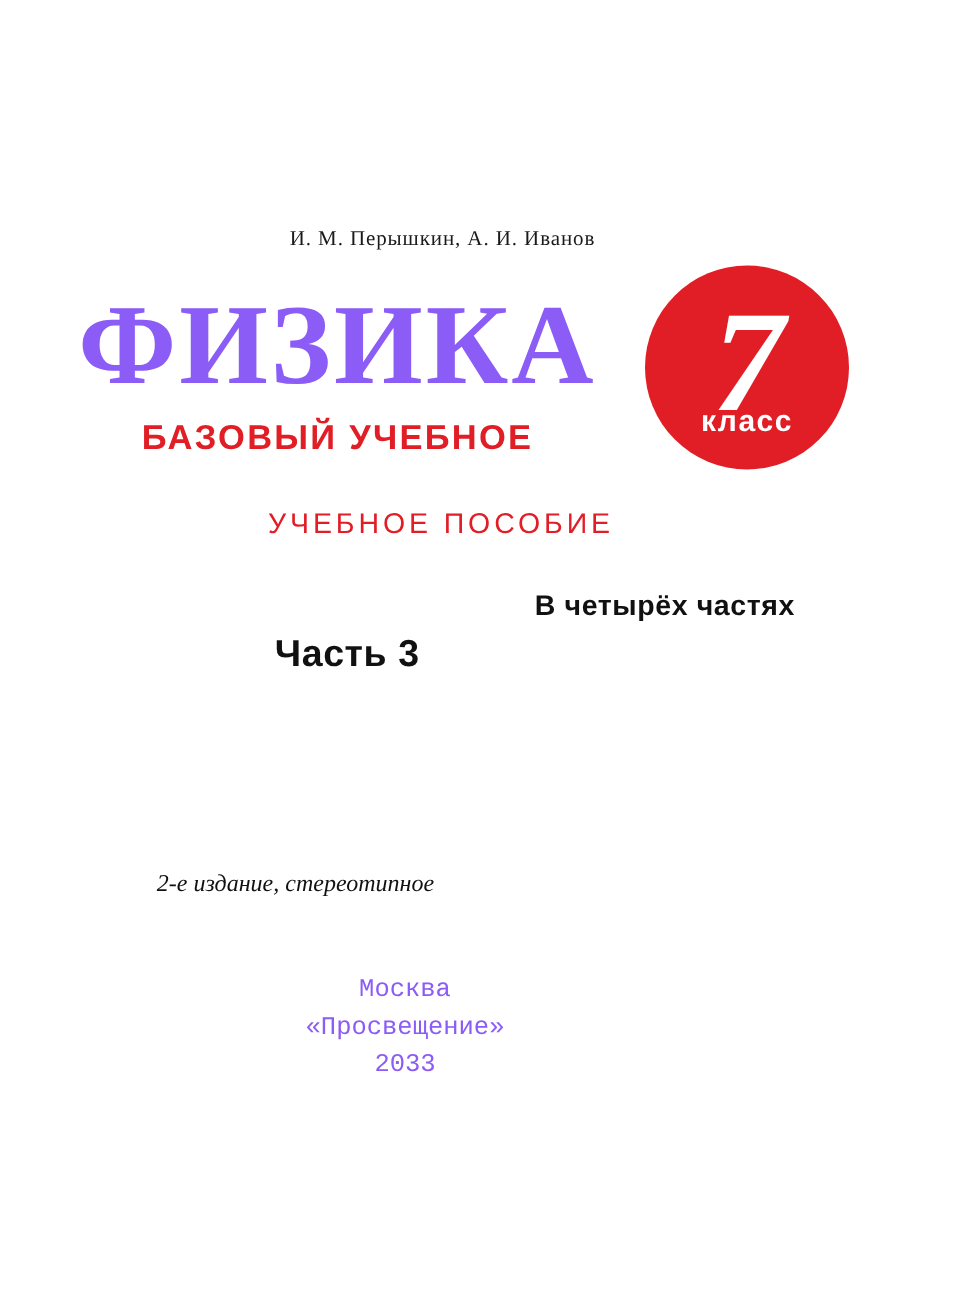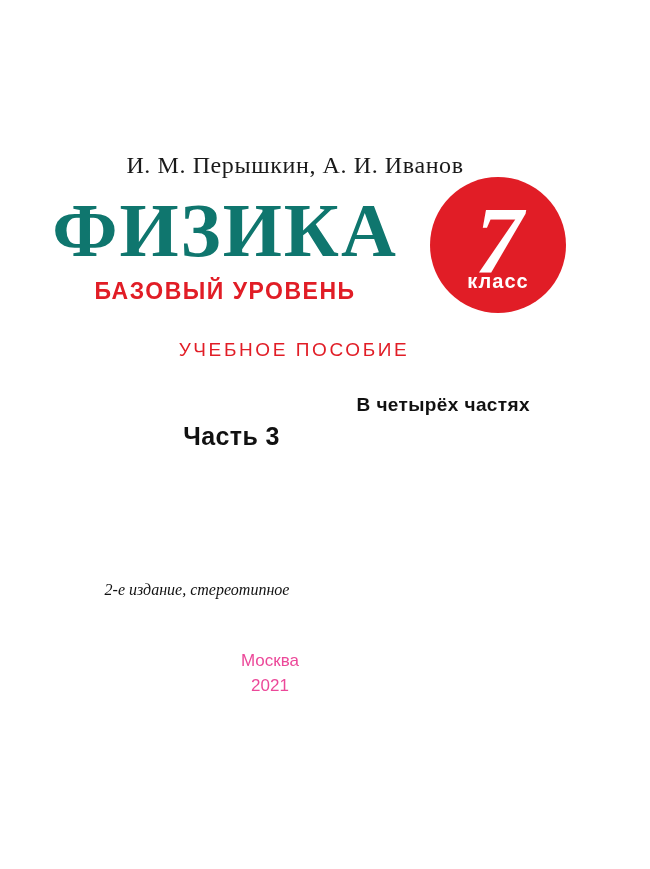--- a/index.html
+++ b/index.html
@@ -23,21 +23,21 @@
   }
 
   
   .authors {
     position: absolute;
     top: 152px;
     left: 0;
     width: 650px;
     text-align: center;
     font-family: "Liberation Serif", serif;
-    font-size: 24px;
+    font-size: 14px;
     letter-spacing: 0.6px;
     color: #1a1a1a;
     padding-right: 60px;
     box-sizing: border-box;
   }
 
   
   .grade-badge {
     position: absolute;
     top: 177px;
@@ -79,21 +79,21 @@
     left: 0;
     width: 650px;
     text-align: center;
     padding-right: 200px;
     box-sizing: border-box;
     font-family: "Liberation Serif", serif;
     font-weight: bold;
     font-size: 76px;
     line-height: 80px;
     letter-spacing: 2px;
-    color: #0f766e;
+    color: #8b5cf6;
   }
 
   .subtitle-level {
     position: absolute;
     top: 278px;
     left: 0;
     width: 650px;
     text-align: center;
     padding-right: 200px;
     box-sizing: border-box;
@@ -165,49 +165,50 @@
   }
 
   .imprint {
     position: absolute;
     top: 648px;
     left: 0;
     width: 650px;
     text-align: center;
     padding-right: 110px;
     box-sizing: border-box;
-    font-family: Liberation Sans, sans-serif;
+    font-family: Liberation Mono, monospace;
     font-size: 17px;
     line-height: 25px;
-    color: #ec4899;
+    color: #8b5cf6;
   }
   .imprint div { display: block; }
 </style>
 </head>
 <body>
 
 <div class="page">
 
   <div class="authors">И. М. Перышкин, А. И. Иванов</div>
 
   <div class="grade-badge">
     <div class="grade-number">7</div>
     <div class="grade-label">класс</div>
   </div>
 
   <div class="main-title">ФИЗИКА</div>
 
-  <div class="subtitle-level">БАЗОВЫЙ УРОВЕНЬ</div>
+  <div class="subtitle-level">БАЗОВЫЙ УЧЕБНОЕ</div>
 
   <div class="manual-line">УЧЕБНОЕ ПОСОБИЕ</div>
 
   <div class="parts-line">В четырёх частях</div>
 
   <div class="part-number">Часть 3</div>
 
   <div class="edition-note">2-е издание, стереотипное</div>
 
   <div class="imprint">
     <div>Москва</div>
-    <div>2021</div>
+    <div>«Просвещение»</div>
+    <div>2033</div>
   </div>
 
 </div>
 
 </body></html>

